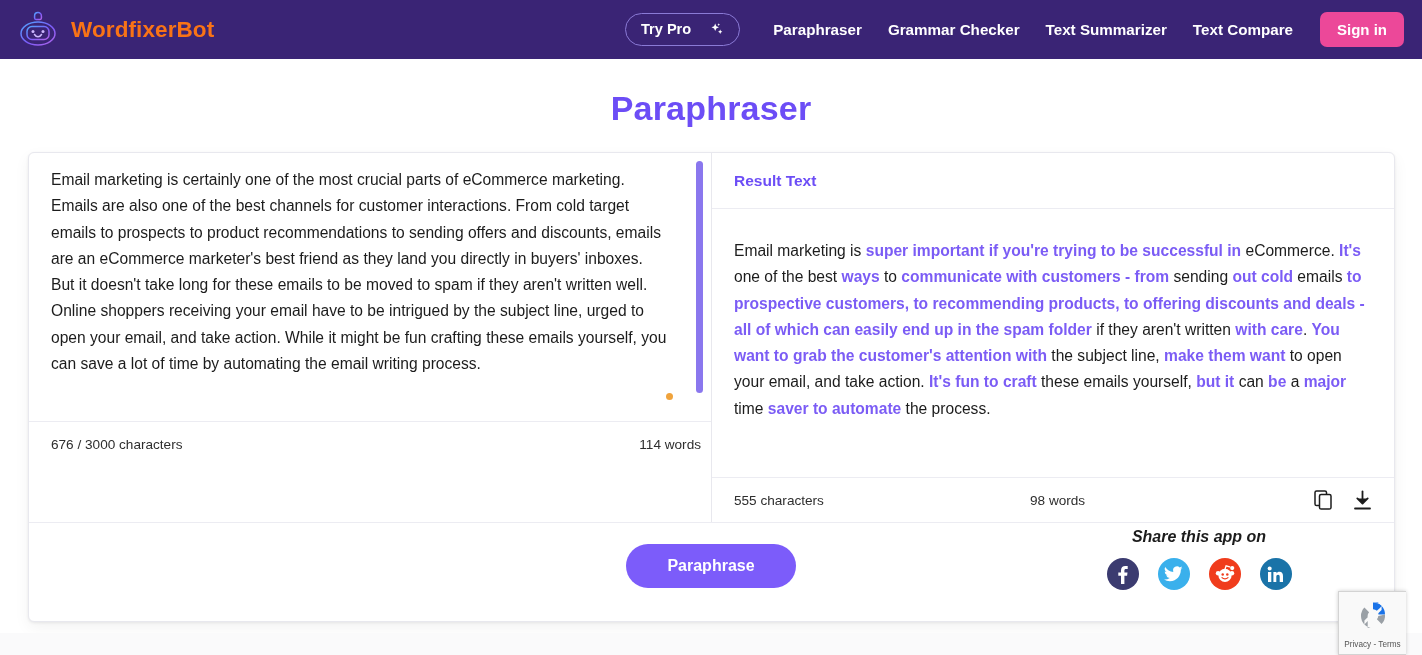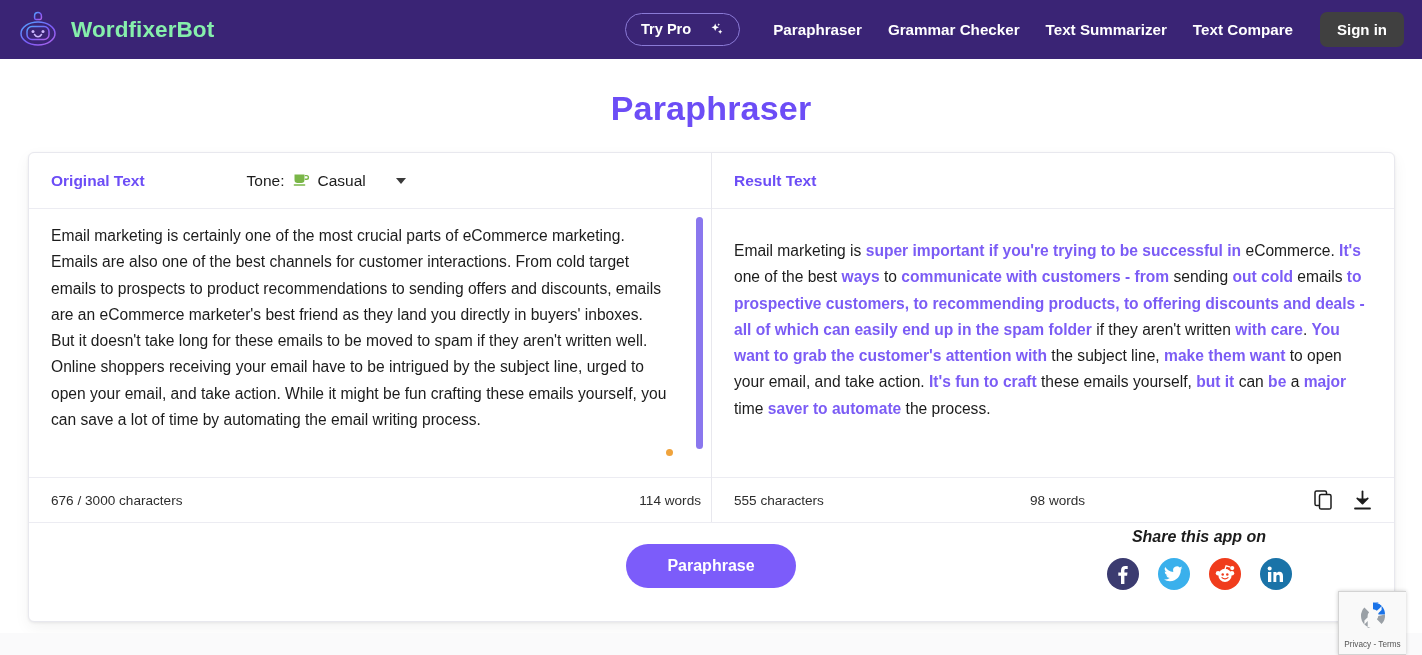--- a/index.html
+++ b/index.html
@@ -17,21 +17,21 @@
     height: 59px;
     background: #3a2475;
     display: flex;
     align-items: center;
     padding: 0 18px 0 16px;
     position: relative;
   }
   .brand { display: flex; align-items: center; gap: 11px; }
   .brand-logo { width: 44px; height: 40px; display:block; }
   .brand-name {
-    color: #86efac;
+    color: #f97316;
     font-size: 22.5px;
     font-weight: bold;
     letter-spacing: .1px;
     white-space: nowrap;
   }
   .nav-right {
     position: absolute;
     right: 18px;
     top: 0;
     height: 59px;
@@ -58,21 +58,21 @@
     color: #ffffff;
     font-size: 15.2px;
     font-weight: bold;
     text-decoration: none;
     padding: 0 13px;
     white-space: nowrap;
     cursor: pointer;
   }
   .nav-links { display: flex; align-items: center; margin-left: 20px; }
   .signin {
-    background: #404040;
+    background: #ec4899;
     color: #ffffff;
     border: none;
     border-radius: 7px;
     font-size: 15px;
     font-weight: bold;
     padding: 9px 17px;
     margin-left: 14px;
     cursor: pointer;
     white-space: nowrap;
   }
@@ -329,35 +329,20 @@
       <button class="signin">Sign in</button>
     </div>
   </div>
 
   <h1 class="page-title">Paraphraser</h1>
 
   <div class="card">
     <div class="panels">
 
       <div class="panel left">
-        <div class="panel-head">
-          <span class="panel-label">Original Text</span>
-          <div class="tone-wrap">
-            <span class="tone-label">Tone:</span>
-            <span class="tone-emoji">
-              <svg width="17" height="15" viewBox="0 0 17 15">
-                <path d="M1.5 2.5h10v5.2a3.2 3.2 0 0 1-3.2 3.2H4.7A3.2 3.2 0 0 1 1.5 7.7V2.5z" fill="#7ab648"></path>
-                <path d="M11.8 3.6h1.8a1.8 1.8 0 1 1 0 3.6h-1.8" fill="none" stroke="#7ab648" stroke-width="1.4"></path>
-                <rect x="0.6" y="12.2" width="11.8" height="1.6" rx="0.8" fill="#7ab648"></rect>
-              </svg>
-            </span>
-            <span class="tone-value">Casual</span>
-            <span class="caret"></span>
-          </div>
-        </div>
 
         <div class="panel-body">
           <div class="text-content">Email marketing is certainly one of the most crucial parts of eCommerce marketing. Emails are also one of the best channels for customer interactions. From cold target emails to prospects to product recommendations to sending offers and discounts, emails are an eCommerce marketer's best friend as they land you directly in buyers' inboxes. But it doesn't take long for these emails to be moved to spam if they aren't written well. Online shoppers receiving your email have to be intrigued by the subject line, urged to open your email, and take action. While it might be fun crafting these emails yourself, you can save a lot of time by automating the email writing process.</div>
           <div class="scrollbar-track">
             <div class="scrollbar-thumb"></div>
           </div>
           <div class="resize-dot"></div>
         </div>
 
         <div class="panel-foot">

